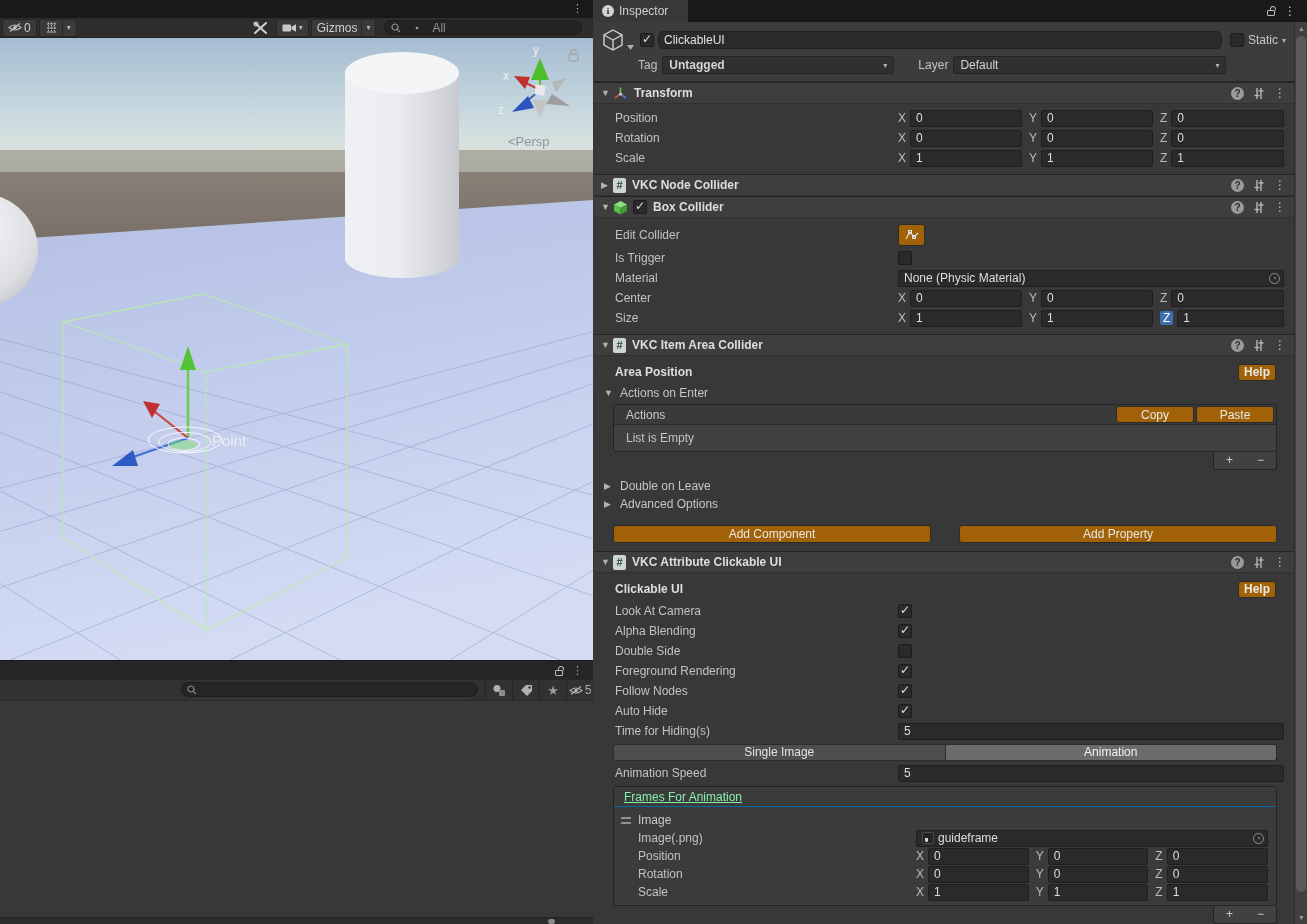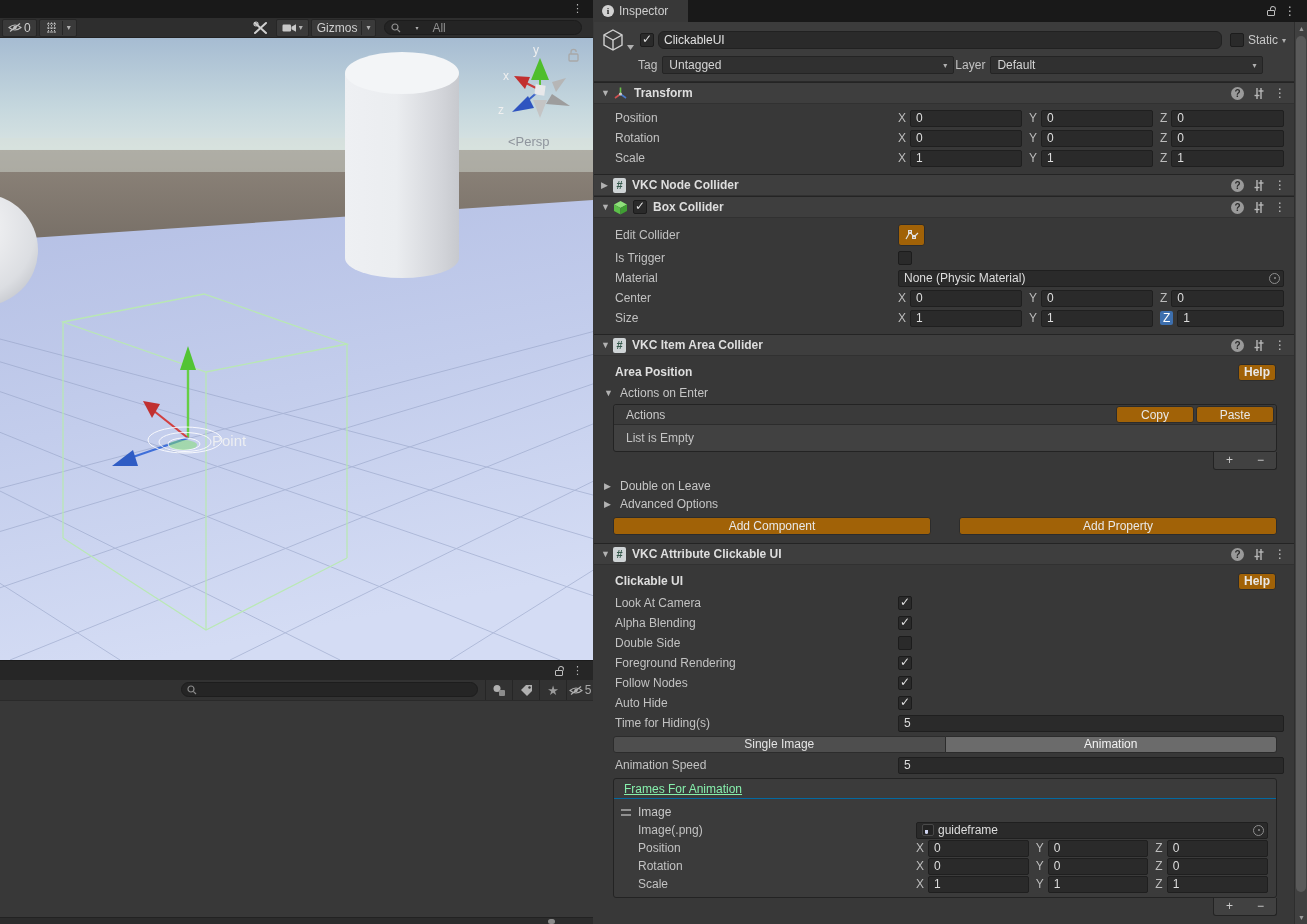--- a/index.html
+++ b/index.html
@@ -56,21 +56,21 @@
   
   .gohead { padding:5px 8px 4px 6px; background:#3c3c3c; border-bottom:1px solid #292929; }
   .gorow1 { display:flex; align-items:center; height:26px; }
   .goicon { width:36px; display:flex; align-items:flex-start; gap:1px; }
   .namefld { flex:1; height:18px; background:#2a2a2a; border:1px solid #212121; border-radius:6px; line-height:16px; padding:0 5px; color:#e0e0e0; margin:0 8px 0 4px; }
   .staticbox { display:flex; align-items:center; gap:4px; color:#c8c8c8; }
   .gorow2 { display:flex; align-items:center; height:24px; padding-left:38px; }
   .minilbl { color:#c2c2c2; margin-right:5px; }
   .popup { height:18px; background:#303030; border:1px solid #242424; border-radius:2px; display:flex; align-items:center; padding:0 6px; color:#d4d4d4; }
   .popup .dd { margin-left:auto; }
-  .popup.tagw { width:292px; margin-right:1px; }
+  .popup.tagw { width:232px; margin-right:24px;font-weight:bold; }
   .popup.layerw { width:273px; }
 
   
   .chead { height:22px; background:#3e3e3e; border-top:1px solid #242424; border-bottom:1px solid #313131; display:flex; align-items:center; padding:0 8px 0 7px; }
   .fold-ic { width:12px; font-size:9px; color:#b2b2b2; }
   .ctitle { font-weight:bold; color:#dedede; margin-left:6px; }
   .hicons { margin-left:auto; display:flex; align-items:center; gap:9px; }
   .helpq { width:13px; height:13px; border-radius:50%; background:#9a9a9a; color:#2b2b2b; font-size:10px; font-weight:bold; display:flex; align-items:center; justify-content:center; }
   .kebab { color:#c0c0c0; letter-spacing:0; }
   .cbody { padding:4px 0 6px 0; }
@@ -102,21 +102,21 @@
   .listempty { height:26px; display:flex; align-items:center; padding-left:12px; color:#c4c4c4; }
   .listfoot { margin:0 17px 0 auto; width:64px; height:18px; background:#414141; border:1px solid #232323; border-top:none; border-radius:0 0 3px 3px; display:flex; }
   .listfoot span { flex:1; text-align:center; color:#cdcdcd; line-height:16px; }
 
   .dualbtn { display:flex; margin:3px 17px 2px 19px; height:17px; }
   .dualbtn .segbtn { flex:1; }
   .segbtn { background:#4e4e4e; border:1px solid #2c2c2c; color:#e4e4e4; text-align:center; line-height:15px; }
   .segbtn:first-child { border-radius:3px 0 0 3px; }
   .segbtn:last-child { border-radius:0 3px 3px 0; border-left:none; }
   .segbtn.sel { background:#6b6b6b; color:#f2f2f2; }
-  .twobtns { display:flex; gap:28px; margin:4px 17px 2px 19px; height:18px; }
+  .twobtns { display:flex; gap:28px; margin:12px 17px 2px 19px; height:18px; }
   .twobtns .btn { flex:1; }
 
   .framesbox { margin:3px 17px 0 19px; border:1px solid #232323; border-radius:3px; background:#3b3b3b; padding-bottom:4px; }
   .fb-head { height:20px; display:flex; align-items:center; padding-left:10px; border-bottom:1px solid #0369a1; color:#86efac;text-decoration:underline; }
   .fb-row { display:flex; align-items:center; height:18px; padding:0 8px 0 7px; }
   .fb-lbl { width:278px; color:#c2c2c2; }
   .drag { width:10px; height:7px; border-top:2px solid #909090; border-bottom:2px solid #909090; margin-right:7px; }
   .thumbtex { width:12px; height:12px; background:#232323; border:1px solid #4a4a4a; border-radius:2px; margin-right:4px; position:relative; }
   .thumbtex::after { content:""; position:absolute; left:2px; top:5px; width:3px; height:4px; background:#cfd4ef; border-radius:0 0 2px 2px; }
 

